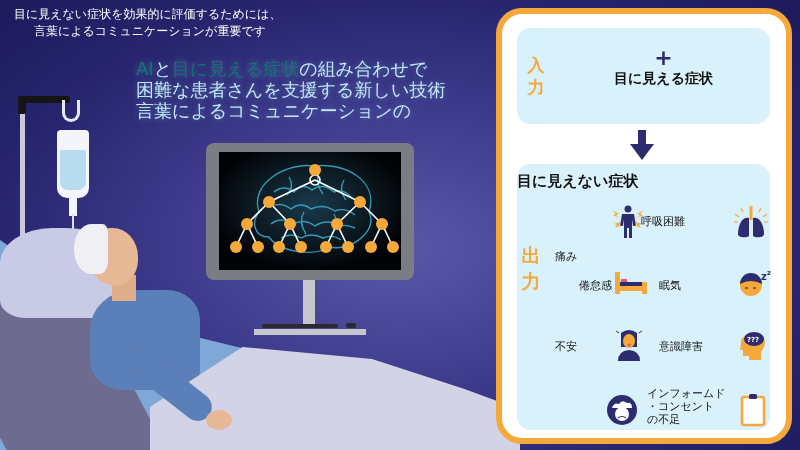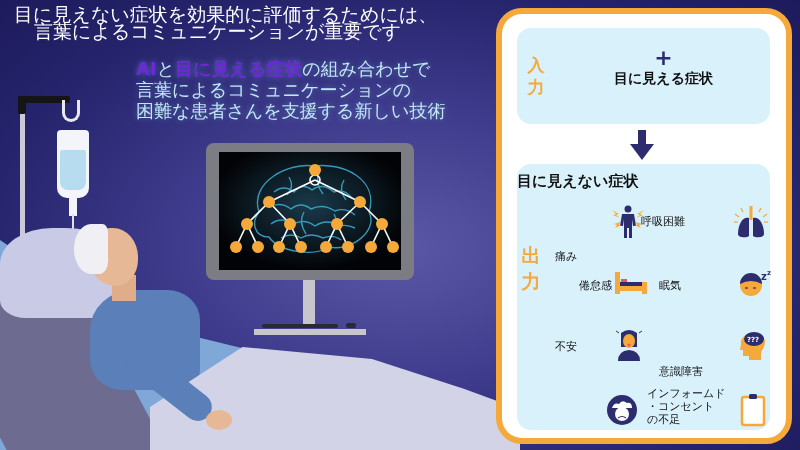--- a/index.html
+++ b/index.html
@@ -6,31 +6,31 @@
   html, body { width: 800px; height: 450px; overflow: hidden; }
   body {
     font-family: "DejaVu Sans", sans-serif;
     position: relative;
     background: radial-gradient(ellipse at 50% 55%, #5a58a6 0%, #3e3b8c 40%, #25236b 75%, #1d1b5c 100%);
   }
   .stage { position: absolute; inset: 0; }
 
   .top-note {
     position: absolute; left: 14px; top: 6px;
-    color: #ffffff; font-size: 19px; line-height: 17px;
+    color: #ffffff; font-size: 12px; line-height: 17px;
   }
   .top-note .l2 { padding-left: 20px; display: block; }
 
   .headline {
     position: absolute; left: 136px; top: 58px;
     color: #bfe8f4; font-size: 18px; line-height: 21px;
     text-shadow: 0 0 6px rgba(160,220,255,0.35);
   }
   .headline .line { display: block; white-space: nowrap; }
-  .headline b { color: #6d28d9; font-weight: bold; text-align: right; }
+  .headline b { color: #0f766e; font-weight: normal; text-align: right; }
 
   
   .iv-pole { position: absolute; left: 20px; top: 98px; width: 5px; height: 145px; background: #c9c9d8; }
   .iv-arm { position: absolute; left: 18px; top: 96px; width: 52px; height: 7px; background: #151515; border-radius: 2px; }
   .iv-arm-cap { position: absolute; left: 18px; top: 96px; width: 8px; height: 18px; background: #151515; border-radius: 2px; }
   .iv-hook { position: absolute; left: 62px; top: 100px; width: 18px; height: 22px; border: 3px solid #e8e8f0; border-top: none; border-radius: 0 0 10px 10px; }
   .iv-bag {
     position: absolute; left: 57px; top: 130px; width: 32px; height: 68px;
     background: #f3f5fb; border-radius: 4px 4px 10px 10px;
   }
@@ -136,22 +136,22 @@
 
 <div class="stage">
 
   <div class="top-note">
     <span>目に見えない症状を効果的に評価するためには、</span>
     <span class="l2">言葉によるコミュニケーションが重要です</span>
   </div>
 
   <div class="headline">
     <span class="line"><b>AI</b><span>と</span><b>目に見える症状</b><span>の組み合わせで</span></span>
+    <span class="line">困難な患者さんを支援する新しい技術</span>
     <span class="line">言葉によるコミュニケーションの</span>
-    <span class="line">困難な患者さんを支援する新しい技術</span>
   </div>
 
   <div>
     <div class="iv-pole"></div>
     <div class="iv-arm"></div>
     <div class="iv-arm-cap"></div>
     <div class="iv-hook"></div>
     <div class="iv-bag"></div>
     <div class="iv-fluid"></div>
     <div class="iv-neck"></div>
@@ -306,21 +306,21 @@
       <svg class="sym-icon" style="left:97px; top:163px; width:30px; height:36px;" viewBox="0 0 30 36">
         <path d="M7 6 Q15 0 23 6 V20 H7 Z" fill="#2d2c6e"></path>
         <ellipse cx="15" cy="14" rx="6" ry="7" fill="#f6a93b"></ellipse>
         <circle cx="15" cy="18" r="1.6" fill="#e8566a"></circle>
         <path d="M4 34 Q4 24 15 23 Q26 24 26 34 Z" fill="#2d2c6e"></path>
         <g stroke="#333" stroke-width="1">
             <line x1="2" y1="4" x2="5" y2="6"></line>
             <line x1="28" y1="4" x2="25" y2="6"></line>
           </g>
       </svg>
-      <div class="sym" style="left:142px; top:176px;margin-top:25px;">意識障害</div>
+      <div class="sym" style="left:142px; top:176px;">意識障害</div>
       <svg class="sym-icon" style="left:220px; top:162px; width:32px; height:36px;" viewBox="0 0 32 36">
         <path d="M4 18 C2 6, 28 2, 28 16 C28 22, 24 24, 24 28 V34 H12 V30 H6 V24 H3 Z" fill="#f6a93b"></path>
         <ellipse cx="17" cy="13" rx="10" ry="7" fill="#2d2c6e"></ellipse>
         <text x="10" y="16" font-size="7" font-weight="bold" fill="#ffffff" font-family="DejaVu Sans, sans-serif">???</text>
       </svg>
 
       <svg class="sym-icon" style="left:89px; top:230px; width:32px; height:32px;" viewBox="0 0 32 32">
         <circle cx="16" cy="16" r="15" fill="#2d2c6e"></circle>
         <path d="M6 14 Q8 8 13 10 Q16 5 21 9 Q26 8 26 14 Z" fill="#ffffff"></path>
         <circle cx="16" cy="20" r="7" fill="#ffffff"></circle>

